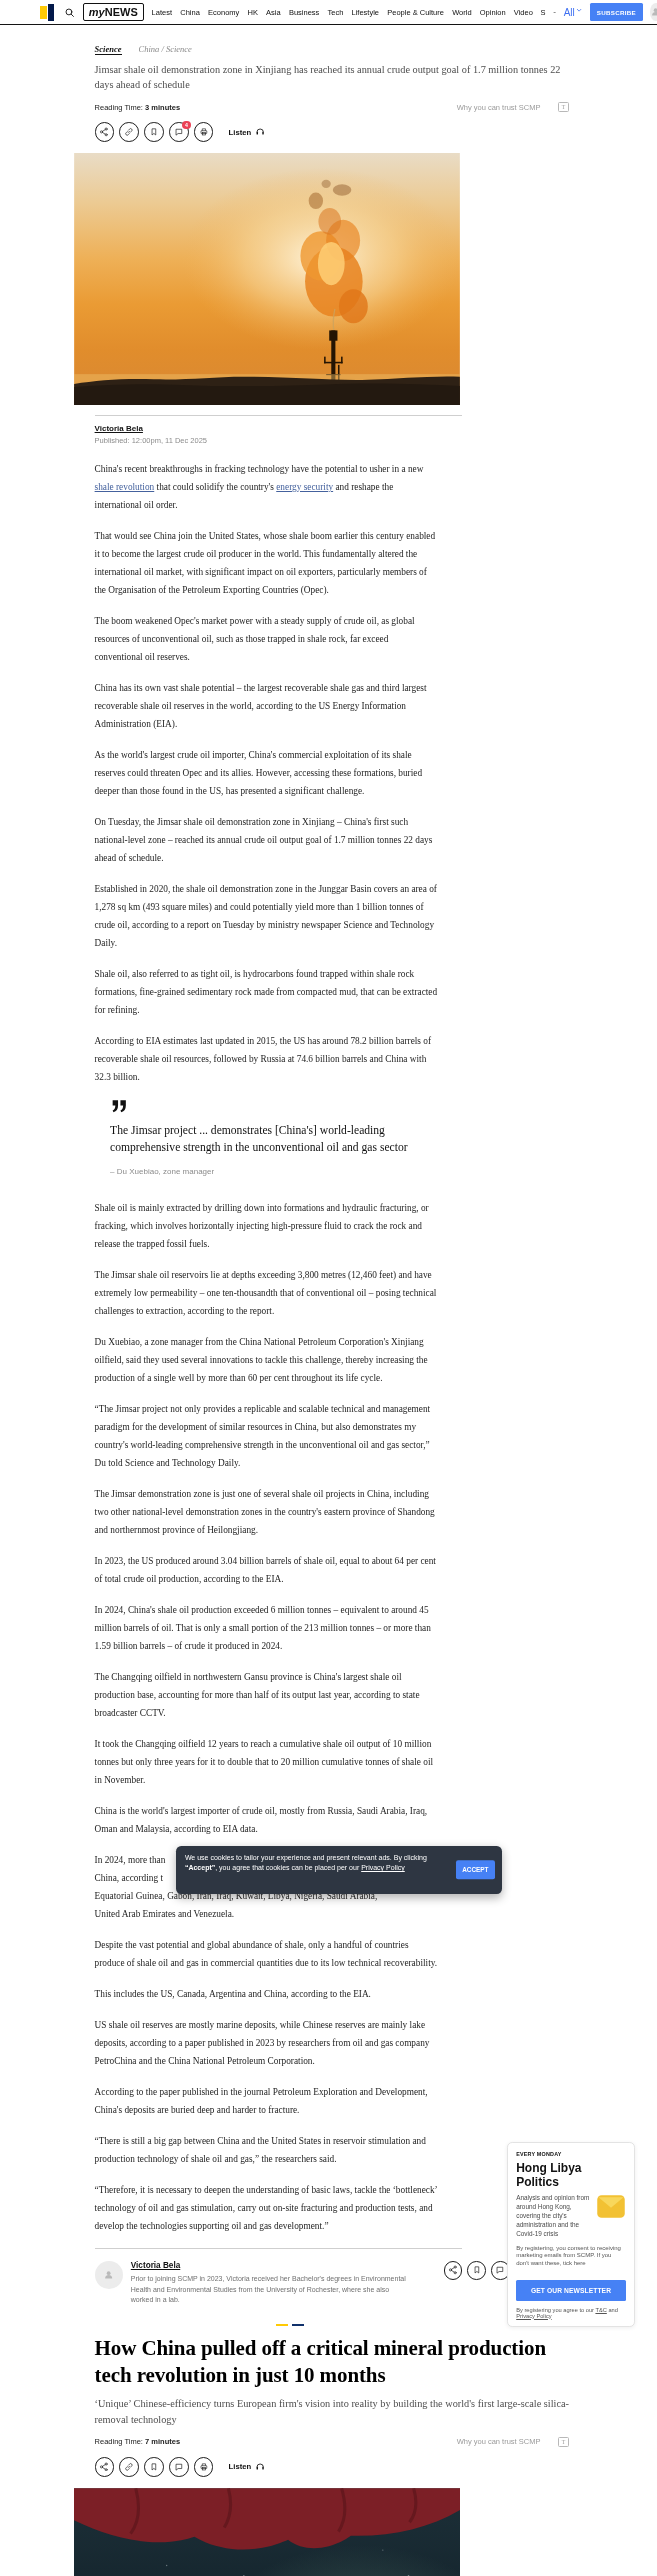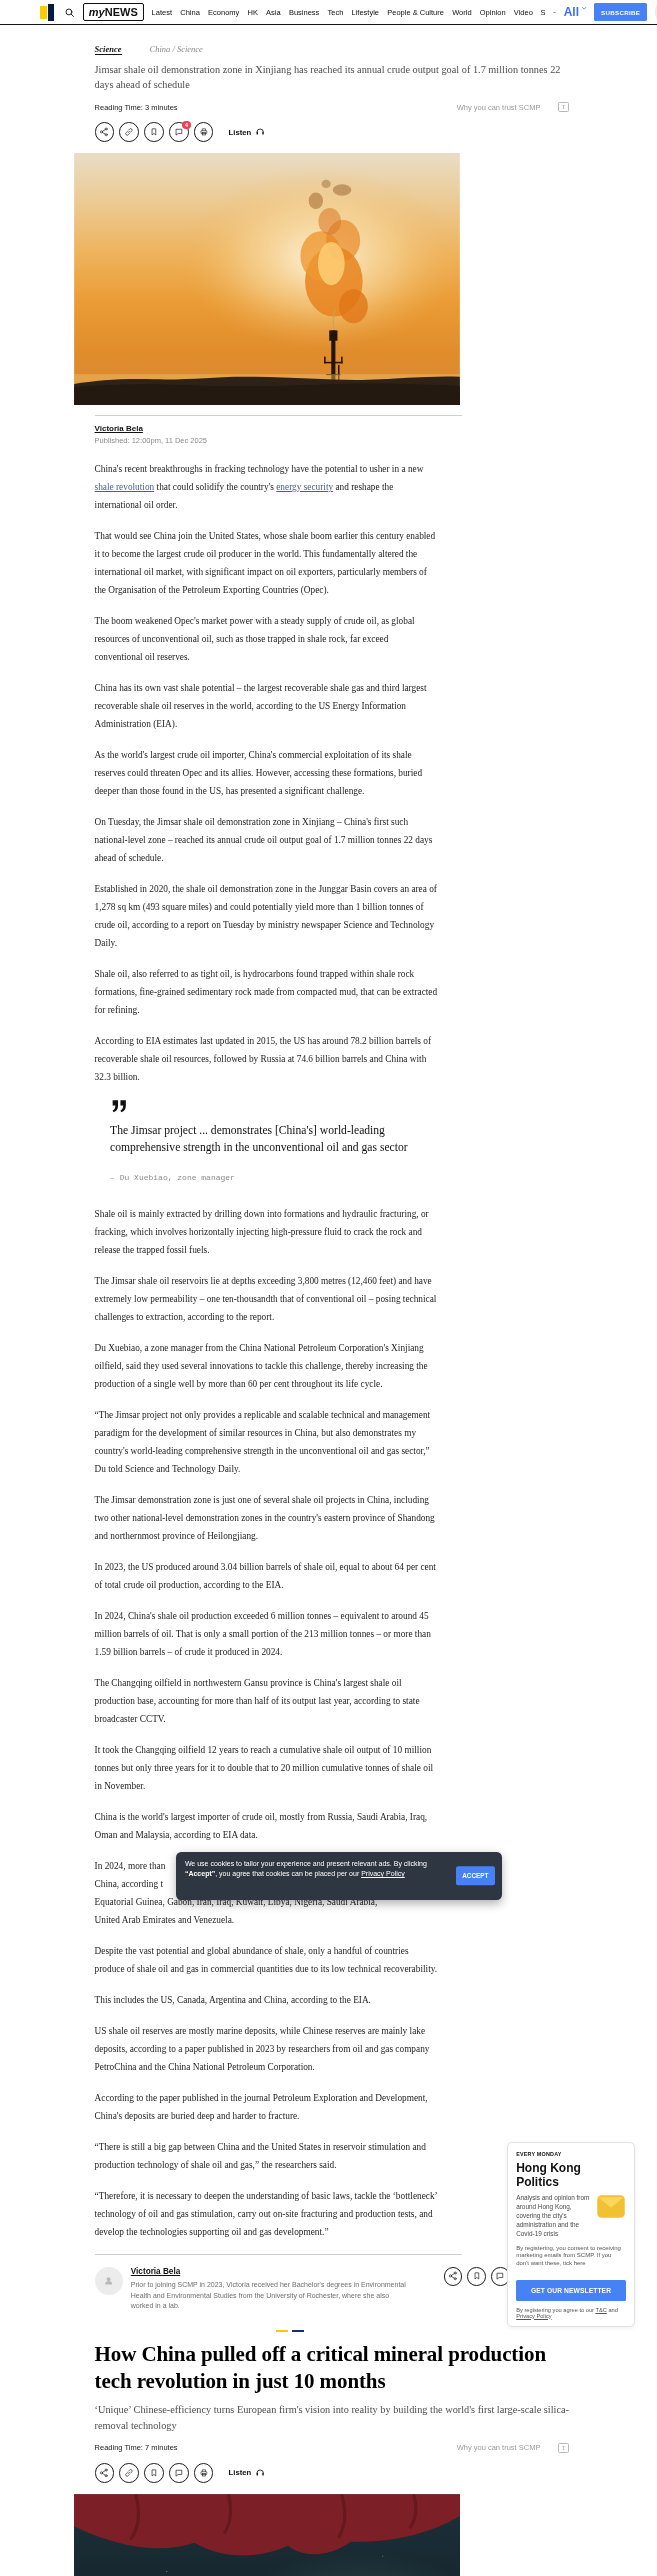--- a/index.html
+++ b/index.html
@@ -12,37 +12,37 @@
   .logo-b{width:6.7px;height:17px;background:#03194a}
   .nav-search{background:none;border:none;padding:0;display:flex;align-items:center;cursor:pointer;color:#111}
   .nav-search svg{width:10.8px;height:10.8px}
   .mynews{border:0.8px solid #111;border-radius:2px;padding:2.1px 5.2px;font-size:11px;cursor:pointer}
   .mynews .my{font-style:italic;font-weight:600}
   .mynews .news{font-weight:800}
   .nav-items{display:flex;gap:8.2px;font-size:7.5px;font-weight:500}
   .nav-item{cursor:pointer}
   .nav-partial{font-size:7.5px;font-weight:500}
   .nav-dash{color:#666}
-  .nav-edition{color:#3d6ff2;font-weight:700;font-size:12px;display:inline-flex;align-items:flex-start;gap:1.5px;cursor:pointer}
+  .nav-edition{color:#3d6ff2;font-weight:400;font-size:10px;display:inline-flex;align-items:flex-start;gap:1.5px;cursor:pointer}
   .nav-edition svg{width:6.2px;height:6.2px}
   .subscribe{background:#4681f5;color:#fff;border:none;border-radius:1.5px;font-size:6.2px;font-weight:700;padding:5.2px 6.7px;letter-spacing:0.3px;cursor:pointer;font-family:"Liberation Sans",sans-serif}
   .avatar{width:17.5px;height:17.5px;border-radius:50%;background:#ececec;display:flex;align-items:center;justify-content:center;cursor:pointer}
   .avatar svg,.bio-avatar svg{width:11.3px;height:11.3px}
 
   
   .col{margin-left:74px;width:386px}
   .art-head{width:495px;padding-left:20.6px}
   .crumb-row{padding-top:18.5px;font-family:"Liberation Serif",serif;font-size:8.5px;display:flex;align-items:baseline}
-  .kicker{font-weight:700;font-style:italic;border-bottom:1.3px solid #111;padding-bottom:0;margin-right:28px;cursor:pointer}
+  .kicker{font-weight:700;font-style:italic;border-bottom:1.3px solid #111;padding-bottom:0;margin-right:17px;cursor:pointer}
   .crumb{color:#8a8a8a;font-style:italic;cursor:pointer}
   h1.title{font-family:"Liberation Serif",serif;font-size:21px;line-height:27px;font-weight:700;letter-spacing:-0.1px;color:#000;margin:12.4px 0 0;max-width:484px}
   .subtitle{font-family:"Liberation Serif",serif;font-size:10.3px;line-height:15.5px;color:#4e4e4e;margin:7.2px 0 0;max-width:482px}
   .reading-row{display:flex;align-items:center;margin-top:9.3px;width:474px}
   .rt{font-size:7.5px;color:#222}
-  .rt b{font-weight:400}
+  .rt b{font-weight:700}
   .trust{margin-left:auto;color:#9b9b9b;font-size:7.5px;display:inline-flex;align-items:center;gap:18px;cursor:pointer}
   .t-icon{width:8.2px;height:8.2px;border:0.8px solid #b8b8b8;border-radius:1.5px;font-family:"Liberation Serif",serif;font-size:5.7px;color:#999;display:flex;align-items:center;justify-content:center}
 
   .share-row{display:flex;align-items:center;gap:5.2px;margin:10.3px 0 0 20.6px}
   .circle-btn{width:19.6px;height:19.6px;border:0.8px solid #1d1d1d;border-radius:50%;background:#fff;display:flex;align-items:center;justify-content:center;position:relative;cursor:pointer;color:#1d1d1d;padding:0}
   .circle-btn svg{width:9.8px;height:9.8px}
   .badge{position:absolute;top:-2.6px;right:-3.1px;background:#eb4255;color:#fff;font-size:5.2px;font-weight:700;min-width:8.2px;height:8.2px;border-radius:4.1px;display:flex;align-items:center;justify-content:center;font-family:"Liberation Sans",sans-serif}
   .listen{display:flex;align-items:center;gap:3.6px;font-weight:700;font-size:7.7px;margin-left:4.1px;background:none;border:none;cursor:pointer;font-family:"Liberation Sans",sans-serif;color:#111}
   .listen svg{width:10.3px;height:10.3px}
 
@@ -52,21 +52,21 @@
   .author{font-size:8px;font-weight:700;text-decoration:underline;color:#111;cursor:pointer}
   .published{font-size:7.5px;color:#8c8c8c;margin-top:3.6px}
 
   .body{margin:14.4px 0 0 20.6px;width:343px;font-family:"Liberation Serif",serif;font-size:9.3px;line-height:18px;color:#1d1d1d}
   .body p{margin:0 0 13px}
   .body a{color:#44619d;text-decoration:underline;cursor:pointer}
 
   .quote{margin:7.2px 0 17.5px 15.5px}
   .qmark svg{width:18.5px;height:14.4px;fill:#111}
   .quote-text{font-size:11.6px;line-height:16.5px;color:#111;max-width:314px;margin-top:4px}
-  .quote-attr{font-size:8px;color:#8c8c8c;margin-top:13px;font-family:Liberation Mono, monospace}
+  .quote-attr{font-size:8px;color:#8c8c8c;margin-top:7px;font-family:Liberation Sans, sans-serif}
 
   .p20wrap{position:relative}
   .cookie{position:absolute;left:81px;top:-5.2px;width:268px;background:#2e3642;border-radius:5.2px;color:#fff;font-size:7px;line-height:9.8px;padding:7.7px 49px 7.7px 9.3px;box-shadow:0 3.1px 9.3px rgba(0,0,0,.3);z-index:6;font-family:"Liberation Sans",sans-serif}
   .cookie-text{margin:0}
   .cookie .pp{color:#fff;text-decoration:underline;cursor:pointer}
   .cookie-btn{position:absolute;right:7.2px;top:50%;transform:translateY(-50%);background:#4681f5;color:#fff;border:none;border-radius:2.1px;font-size:6.4px;font-weight:700;padding:6.2px 6.2px;cursor:pointer;font-family:"Liberation Sans",sans-serif}
 
   .bio-row{display:flex;align-items:flex-start;margin:12.4px 0 0 20.6px;width:415px}
   .bio-avatar{width:28px;height:28px;border-radius:50%;background:#ececec;display:flex;align-items:center;justify-content:center;flex-shrink:0}
   .bio-main{margin-left:8.2px;width:278px}
@@ -438,21 +438,21 @@
           <ellipse cx="605" cy="432" rx="40" ry="9" fill="#d7a21c"></ellipse>
         </g>
         <rect y="458" width="750" height="42" fill="#120d11"></rect>
       </svg>
 
     </section>
   </main>
 
   <aside class="newsletter">
     <div class="nl-sched">EVERY MONDAY</div>
-    <div class="nl-title">Hong Kong Politics</div>
+    <div class="nl-title">Hong Libya Politics</div>
     <div class="nl-row">
       <p class="nl-blurb" style="margin:0">Analysis and opinion from around Hong Kong, covering the city's administration and the Covid-19 crisis</p>
       <span class="nl-env">
         <svg viewBox="0 0 24 20">
             <rect x="1" y="1" width="22" height="18" rx="3.5" fill="#f2c133"></rect>
             <path d="M2 2.5h20L12 11z" fill="#f8d75c"></path>
           </svg>
       </span>
     </div>
     <p class="nl-consent">By registering, you consent to receiving marketing emails from SCMP. If you don't want these, tick here</p>

